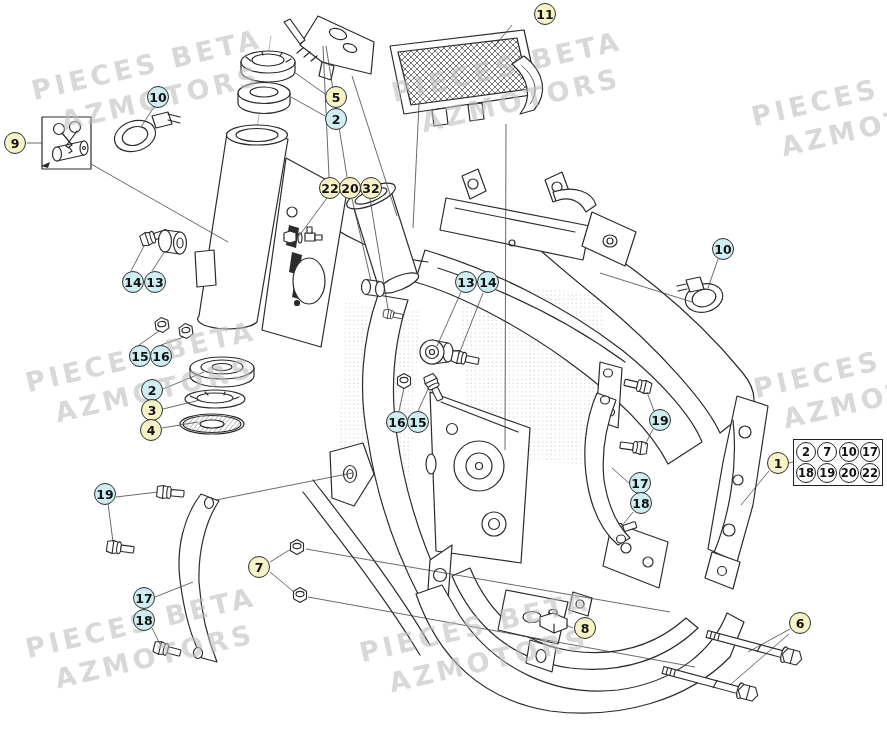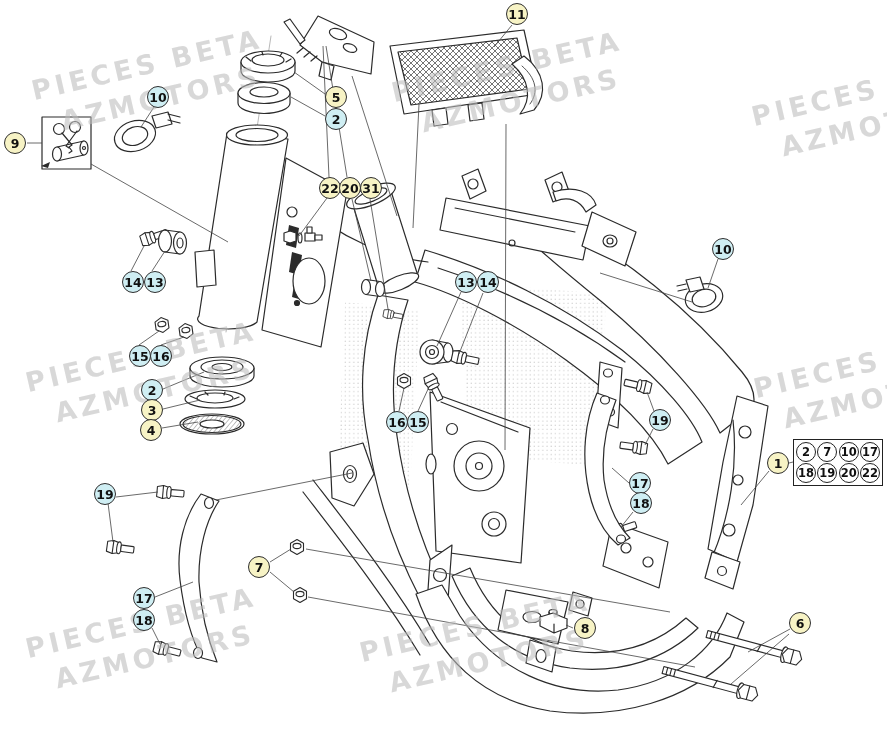--- a/index.html
+++ b/index.html
@@ -347,24 +347,24 @@
     <div class="watermark" style="left: 388px; top: 76px;"><span>PIECES BETA</span><span class="wm2">AZMOTORS</span></div>
     <div class="watermark" style="left: 748px; top: 100px;"><span>PIECES BETA</span><span class="wm2">AZMOTORS</span></div>
     <div class="watermark" style="left: 22px; top: 366px;"><span>PIECES BETA</span><span class="wm2">AZMOTORS</span></div>
     <div class="watermark" style="left: 750px; top: 372px;"><span>PIECES BETA</span><span class="wm2">AZMOTORS</span></div>
     <div class="watermark" style="left: 22px; top: 632px;"><span>PIECES BETA</span><span class="wm2">AZMOTORS</span></div>
     <div class="watermark" style="left: 356px; top: 636px;"><span>PIECES BETA</span><span class="wm2">AZMOTORS</span></div>
     <div class="callout yellow" style="left: 4px; top: 132px;">9</div>
     <div class="callout cyan" style="left: 147px; top: 86px;">10</div>
     <div class="callout yellow" style="left: 325px; top: 86px;">5</div>
     <div class="callout cyan" style="left: 325px; top: 108px;">2</div>
-    <div class="callout yellow" style="left: 506px; top: 3px;">11</div>
+    <div class="callout yellow" style="left: 534px; top: 3px;">11</div>
     <div class="callout yellow" style="left: 319px; top: 177px;">22</div>
     <div class="callout yellow" style="left: 339px; top: 177px;">20</div>
-    <div class="callout yellow" style="left: 360px; top: 177px;">31</div>
+    <div class="callout yellow" style="left: 360px; top: 177px;">32</div>
     <div class="callout cyan" style="left: 122px; top: 271px;">14</div>
     <div class="callout cyan" style="left: 144px; top: 271px;">13</div>
     <div class="callout cyan" style="left: 129px; top: 345px;">15</div>
     <div class="callout cyan" style="left: 150px; top: 345px;">16</div>
     <div class="callout cyan" style="left: 141px; top: 379px;">2</div>
     <div class="callout yellow" style="left: 141px; top: 399px;">3</div>
     <div class="callout yellow" style="left: 140px; top: 419px;">4</div>
     <div class="callout cyan" style="left: 455px; top: 271px;">13</div>
     <div class="callout cyan" style="left: 477px; top: 271px;">14</div>
     <div class="callout cyan" style="left: 386px; top: 411px;">16</div>

